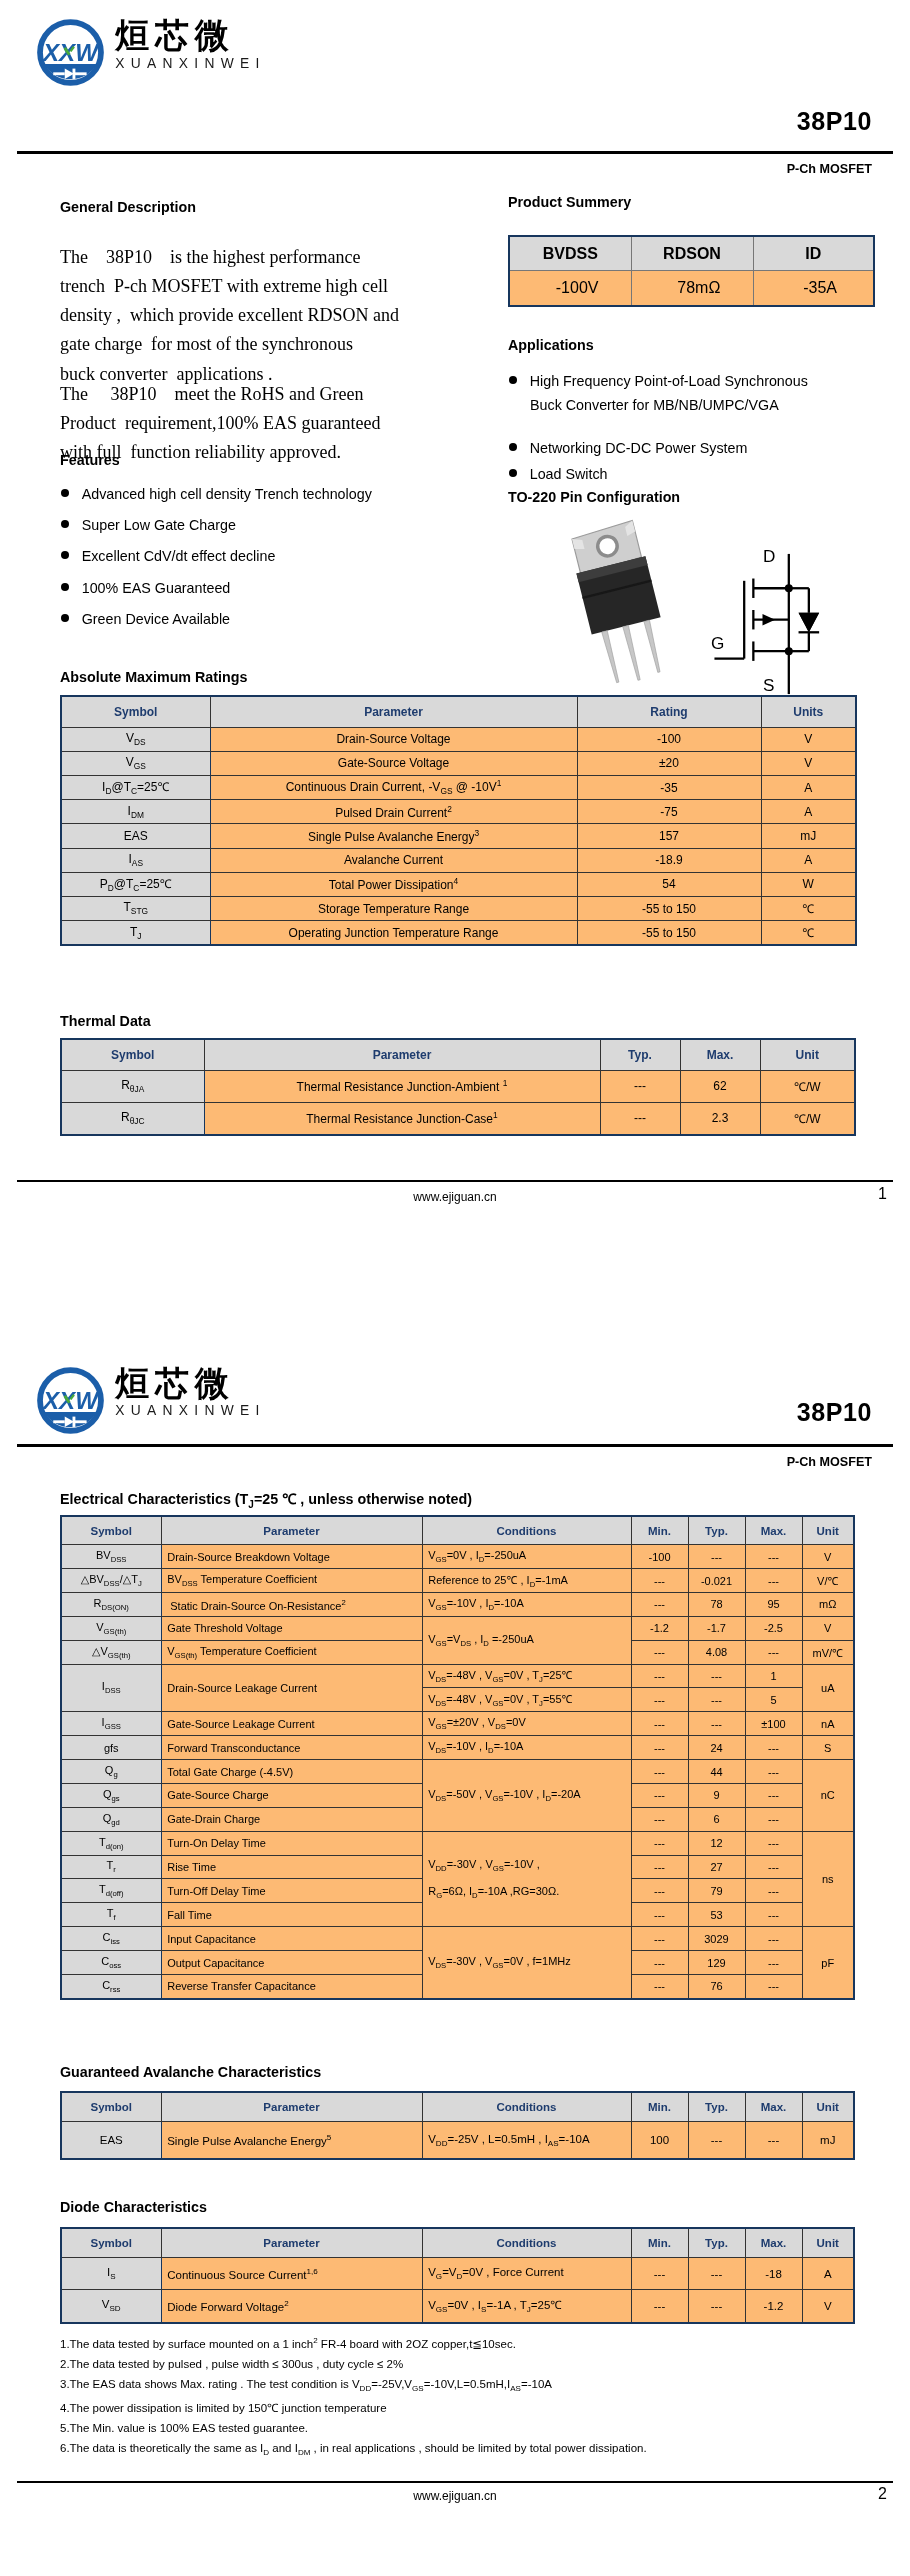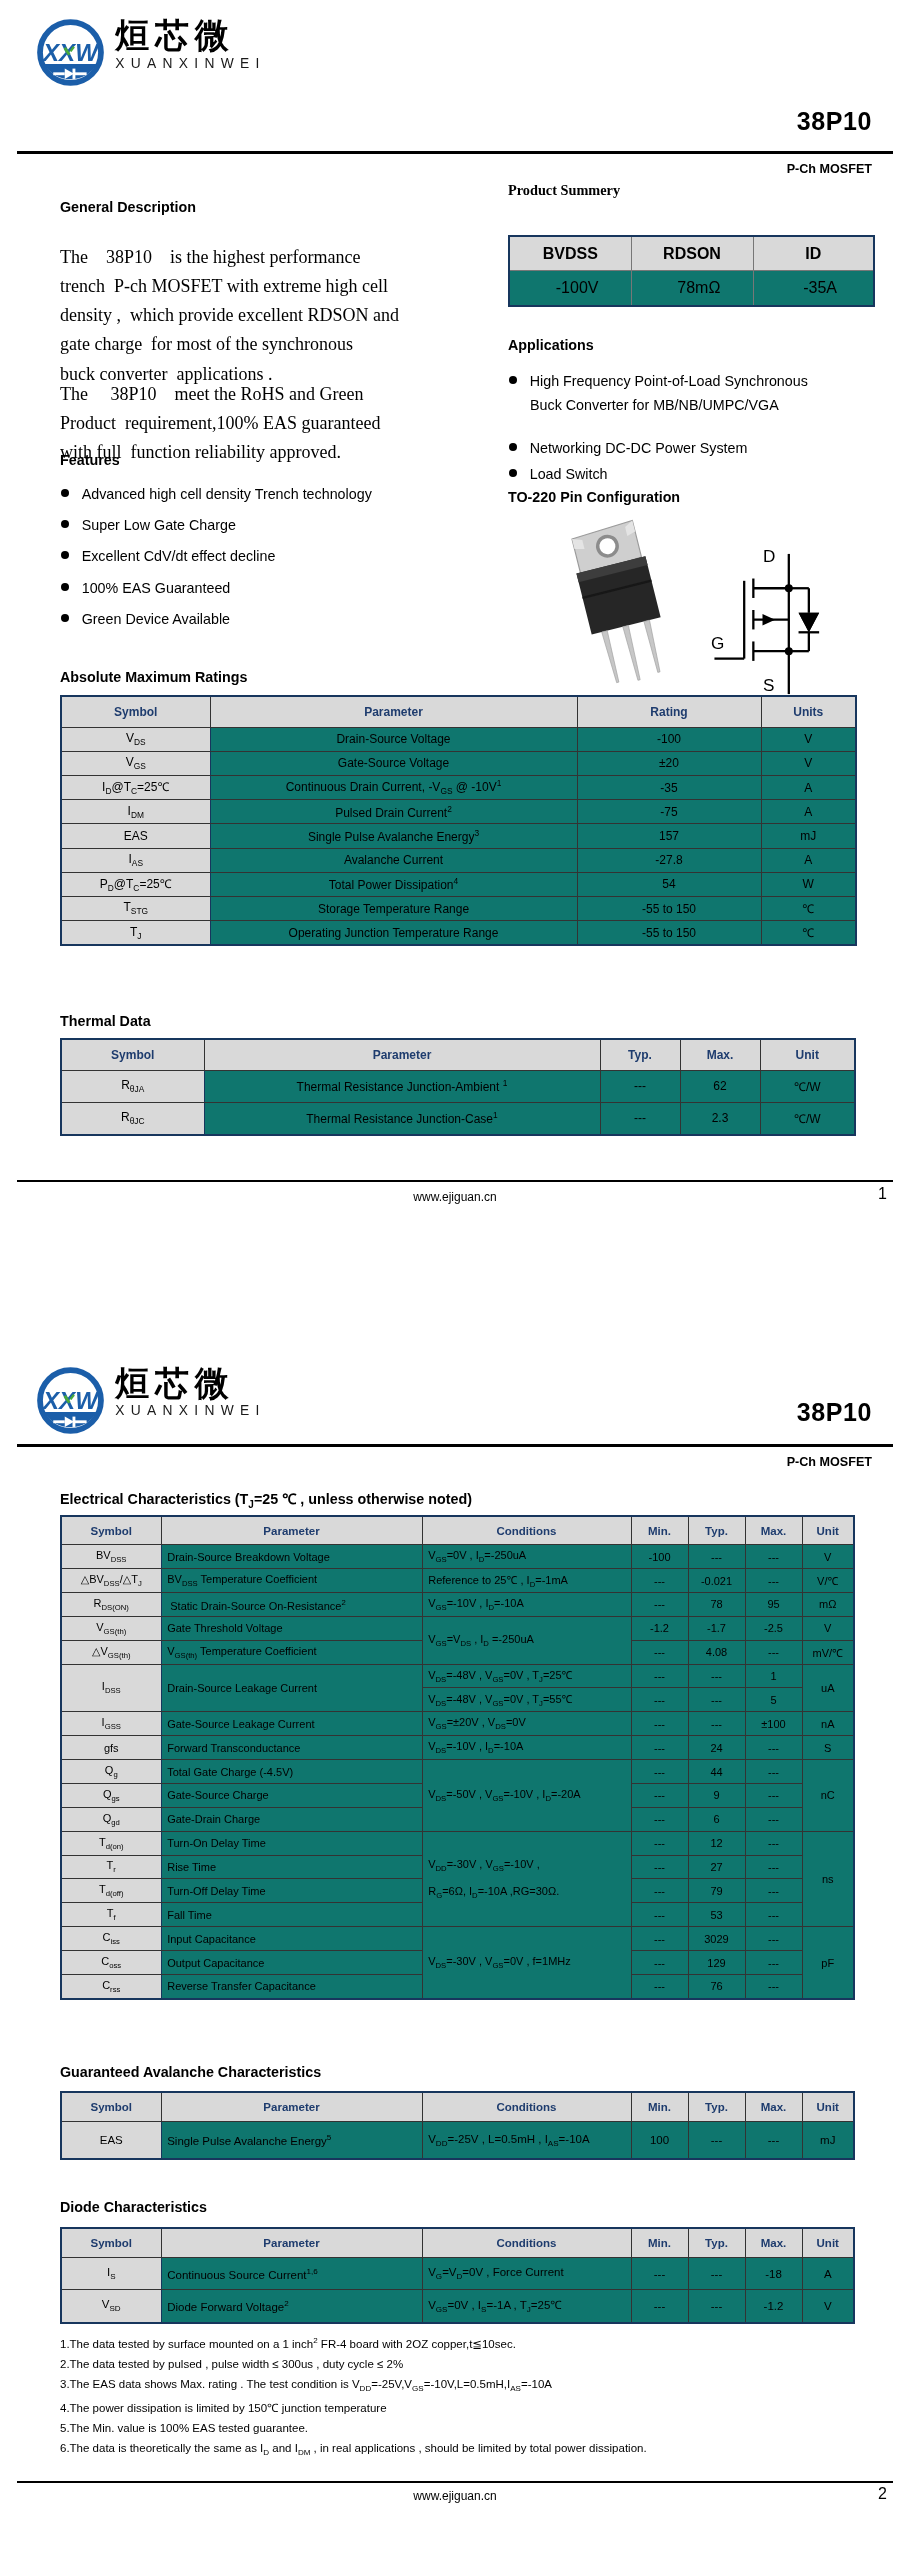--- a/index.html
+++ b/index.html
@@ -14,21 +14,21 @@
   .body-text{font-size:18px;line-height:1.62;font-family:Liberation Serif, serif;}
   .blt-row{display:flex;align-items:flex-start;font-size:14.3px;line-height:1.3;margin-bottom:12.6px;}
   .blt{width:8px;height:8px;border-radius:50%;background:#000;flex:none;margin:4px 12.6px 0 1.1px;}
   .app-indent{margin-left:22px;margin-bottom:24px;font-size:14.3px;line-height:1.3;}
   .footer-site{font-size:12px;}
   .footer-page{font-size:16px;}
   
   .brand-cn{font-size:34px;font-weight:bold;letter-spacing:5.7px;color:#000;line-height:1;}
   .brand-en{font-size:13.8px;letter-spacing:6.3px;color:#1a1a1a;margin-top:3.4px;font-weight:500;}
   
-  .dtable{border-collapse:collapse;table-layout:fixed;width:100%;background:#0f766e;border:2.3px solid #17365d;}
+  .dtable{border-collapse:collapse;table-layout:fixed;width:100%;background:#fdba74;border:2.3px solid #17365d;}
   .dtable th,.dtable td{border:0.6px solid #333;overflow:hidden;padding:1.1px 2.3px;}
   .dtable th{background:#d9d9d9;color:#1e3c6e;font-weight:bold;}
   .dtable thead tr{border-bottom:1.7px solid #17365d;}
   .dtable td{text-align:center;vertical-align:middle;}
   .dtable td.sym{background:#d9d9d9;border-right:1.7px solid #17365d;}
   .dtable td.param,.dtable td.cond{text-align:left;padding-left:5.7px;}
   sub{font-size:70%;} sup{font-size:70%;}
   .tbl-amr th{height:27.5px;font-size:12px;}
   .tbl-amr td{height:21px;font-size:12px;}
   .tbl-th th{height:27.5px;font-size:12px;}
@@ -94,21 +94,21 @@
     <div class="blt-row">
         <span class="blt"></span>
         <span>100% EAS Guaranteed</span>
       </div>
     <div class="blt-row">
         <span class="blt"></span>
         <span>Green Device Available</span>
       </div>
   </div>
 
-  <div class="abs sec-title" style="left:508px;top:182px;font-family:Liberation Serif, serif;">Product Summery</div>
+  <div class="abs sec-title" style="left:508px;top:194px;">Product Summery</div>
   <div class="abs" style="left:508px;top:235px;width:365px;">
       <table class="dtable tbl-ps">
         <colgroup>
           <col style="width: 122px;">
           <col style="width: 122px;">
           <col style="width: 121px;">
         </colgroup>
         <thead>
           <tr>
             <th>BVDSS</th>
@@ -233,21 +233,21 @@
           </tr>
           <tr>
             <td class="sym">EAS</td>
             <td>Single Pulse Avalanche Energy<sup>3</sup></td>
             <td>157</td>
             <td>mJ</td>
           </tr>
           <tr>
             <td class="sym">I<sub>AS</sub></td>
             <td>Avalanche Current</td>
-            <td>-27.8</td>
+            <td>-18.9</td>
             <td>A</td>
           </tr>
           <tr>
             <td class="sym">P<sub>D</sub>@T<sub>C</sub>=25℃</td>
             <td>Total Power Dissipation<sup>4</sup></td>
             <td>54</td>
             <td>W</td>
           </tr>
           <tr>
             <td class="sym">T<sub>STG</sub></td>

